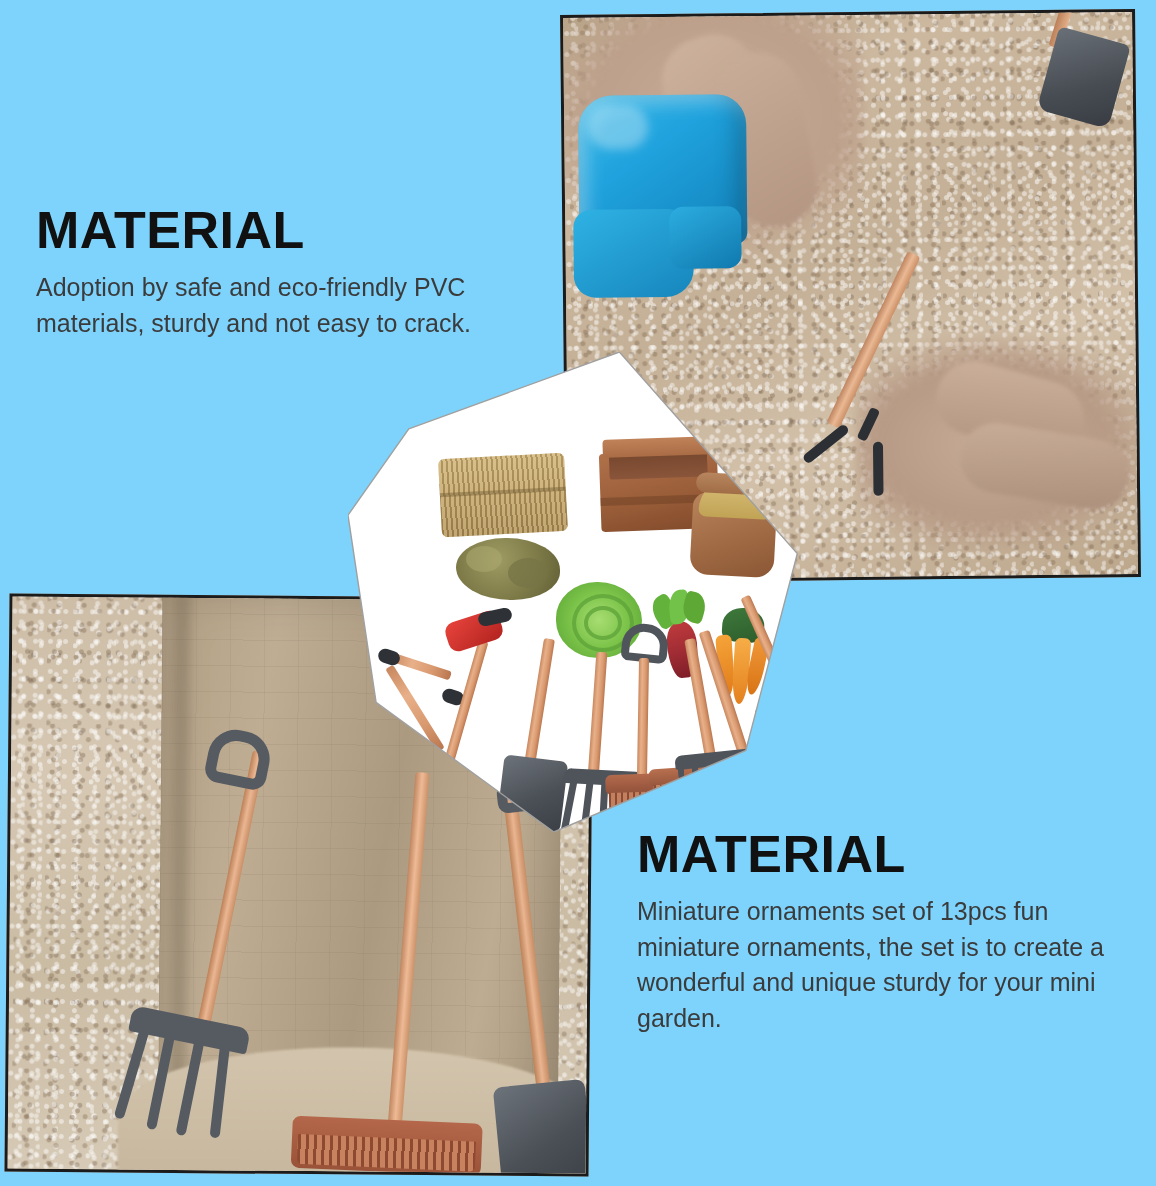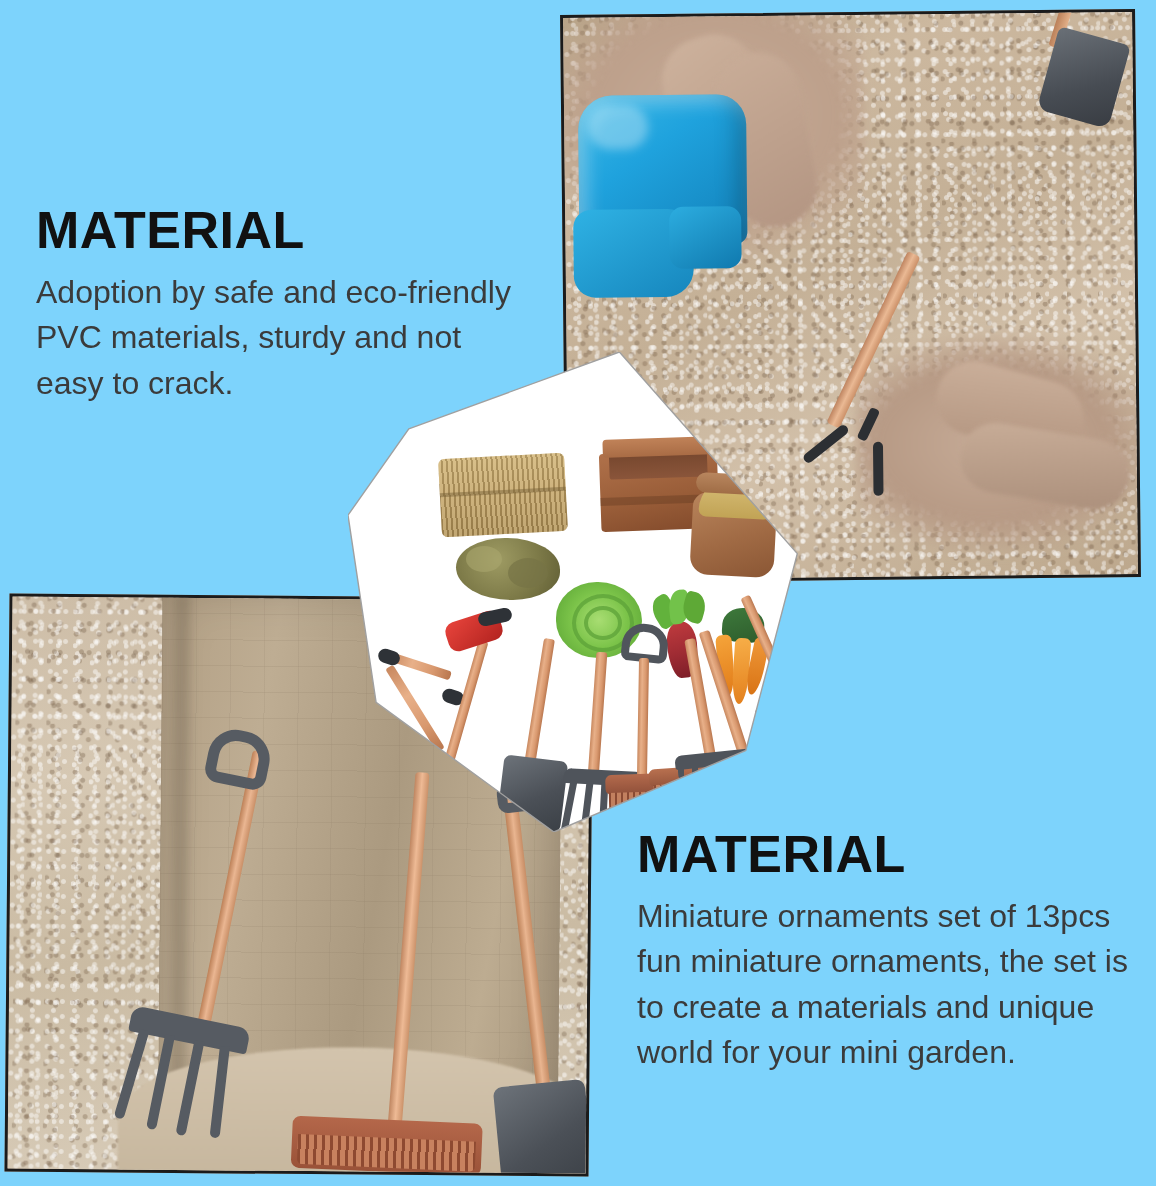--- a/index.html
+++ b/index.html
@@ -23,21 +23,21 @@
     font-weight:bold;
     font-size:52px;
     letter-spacing:0.5px;
     color:#111111;
     line-height:1.0;
     margin:0 0 14px 0;
     white-space:nowrap;
   }
   .body-copy{
     font-family:"Liberation Sans", sans-serif;
-    font-size:32px;
+    font-size:25px;
     line-height:1.42;
     color:#3b3b3b;
     margin:0;
     font-weight:400;
   }
   #material-block{left:36px; top:204px; width:490px;}
   #features-block{left:637px; top:828px; width:500px;}
 
   
   .photo{
@@ -366,16 +366,16 @@
     <polygon points="60.8,76.8 271.4,0 449.3,201.6 397.8,398.4 205.9,480 28.1,350.4 0,163.2" fill="none" stroke="#a0a0a0" stroke-width="1.4"></polygon>
   </svg>
 
   <div class="text-block" id="material-block">
     <h2 class="heading">MATERIAL</h2>
     <p class="body-copy">Adoption by safe and eco-friendly PVC materials, sturdy and not easy to crack.</p>
   </div>
 
   <div class="text-block" id="features-block">
     <h2 class="heading">MATERIAL</h2>
-    <p class="body-copy">Miniature ornaments set of 13pcs fun miniature ornaments, the set is to create a materials and unique world for your mini garden.</p>
+    <p class="body-copy">Miniature ornaments set of 13pcs fun miniature ornaments, the set is to create a wonderful and unique sturdy for your mini garden.</p>
   </div>
 
 </div>
 
 </body></html>

